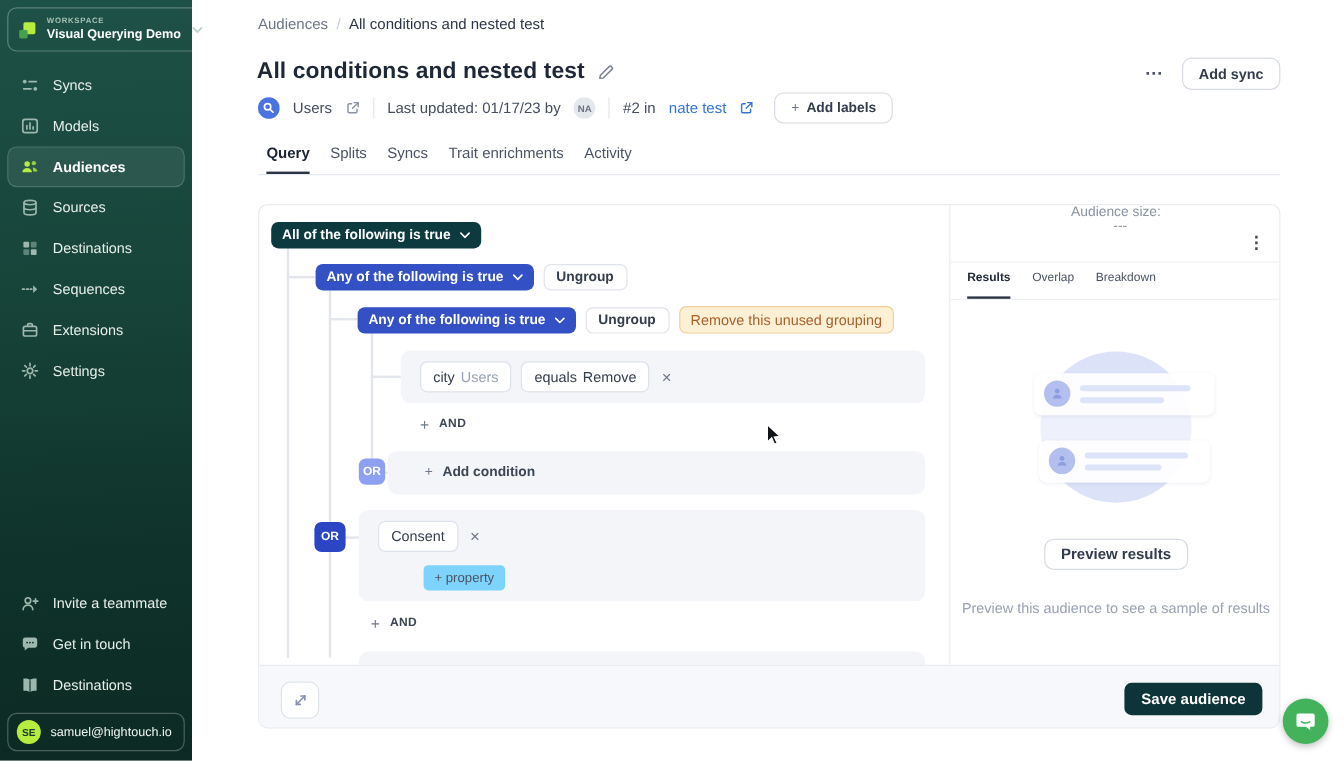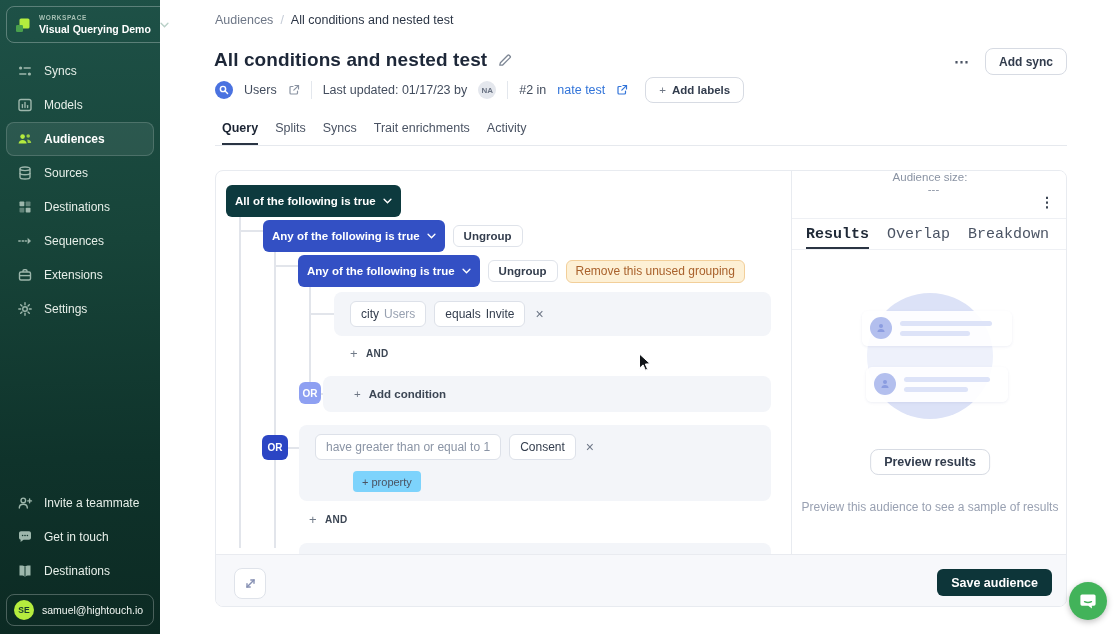--- a/index.html
+++ b/index.html
@@ -73,21 +73,21 @@
   .tab { font-size:12.5px; color:#4b5464; padding-bottom:9px; cursor:pointer; }
   .tab.active { color:#1b2433; font-weight:700; border-bottom:2px solid #2a3443; }
 
   
   .card { position:absolute; left:215px; top:170px; width:852px; height:437px; border:1px solid #e8ebf0; border-radius:8px; overflow:hidden; background:#fff; }
 
   
   .vline { position:absolute; width:1.5px; background:#e2e5eb; }
   .hline { position:absolute; height:1.5px; background:#e2e5eb; }
 
-  .pill { display:inline-flex; align-items:center; gap:7px; height:32px; padding:0 9px; border-radius:6px; color:#fff; font-size:11.5px; font-weight:700; cursor:pointer; white-space:nowrap; }
+  .pill { display:inline-flex; align-items:center; gap:7px; height:22px; padding:0 9px; border-radius:6px; color:#fff; font-size:11.5px; font-weight:700; cursor:pointer; white-space:nowrap; }
   .pill-teal { background:#0d3a3e; }
   .pill-blue { background:#3350c4; }
   .group-row { position:absolute; display:flex; align-items:center; gap:8px; }
   .btn-sm { background:#fff; border:1px solid #dfe3ea; border-radius:6px; height:22px; padding:0 10px; font-size:11.5px; font-weight:600; color:#333d4d; display:inline-flex; align-items:center; cursor:pointer; white-space:nowrap; }
   .warn-chip { background:#fdf0d5; border:1px solid #f2cf9a; border-radius:6px; height:23px; padding:0 9px; font-size:12px; color:#a9612c; display:inline-flex; align-items:center; cursor:pointer; white-space:nowrap; }
 
   .cond-panel { position:absolute; background:#f3f5f9; border-radius:8px; }
   .chip-row { display:flex; align-items:center; gap:8px; }
   .chip { background:#fff; border:1px solid #dde1e9; border-radius:6px; height:26px; padding:0 10px; display:inline-flex; align-items:center; gap:5px; font-size:12px; color:#333d4d; cursor:pointer; white-space:nowrap; }
   .chip .muted { color:#98a1b1; }
@@ -101,21 +101,21 @@
   .add-cond { display:flex; align-items:center; gap:8px; height:100%; padding-left:31px; font-size:11.5px; font-weight:600; color:#3c4654; cursor:pointer; }
   .prop-chip { position:absolute; background:#7dd3fc; border-radius:4px; height:21px; padding:0 9px; font-size:11px; color:#4a5362; display:inline-flex; align-items:center; cursor:pointer; }
 
   
   .rpanel { position:absolute; left:575px; top:0; width:277px; height:383px; border-left:1px solid #e8ebf0; background:#fff; }
   .rp-head { height:48px; display:flex; align-items:center; padding:0 14px; border-bottom:1px solid #eef0f4;flex-direction:column; }
   .rp-size-label { font-size:11.5px; color:#8a93a3; }
   .rp-size-value { font-size:11.5px; color:#8a93a3; margin-left:7px; }
   .kebab-v { margin-left:auto; color:#3c4654; font-size:14px; font-weight:700; cursor:pointer; line-height:1; }
   .rp-tabs { height:31px; display:flex; gap:18px; padding-left:14px; border-bottom:1px solid #eef0f4; }
-  .rp-tab { font-size:15px; color:#4b5464; padding-top:7px; cursor:pointer;font-family:Liberation Mono, monospace; }
+  .rp-tab { font-size:10px; color:#4b5464; padding-top:7px; cursor:pointer; }
   .rp-tab.active { color:#1f2937; font-weight:700; border-bottom:2px solid #2a3443; }
   .illus-circle { position:absolute; left:75px; top:122px; width:126px; height:126px; border-radius:50%; background:#dce2f7; }
   .illus-card { position:absolute; background:rgba(255,255,255,.93); border-radius:6px; box-shadow:0 1px 3px rgba(90,100,160,.10); height:35px; }
   .illus-band { position:absolute; background:rgba(255,255,255,.5); }
   .illus-avatar { position:absolute; left:8px; top:6px; width:22px; height:22px; border-radius:50%; background:#b3bfee; display:flex; align-items:center; justify-content:center; }
   .illus-line { position:absolute; height:5px; border-radius:3px; background:#dde3f8; }
   .preview-btn { position:absolute; top:278px; left:50%; transform:translateX(-50%); height:26px; font-size:12.5px; }
   .rp-caption { position:absolute; top:329px; width:100%; text-align:center; font-size:12px; color:#99a1b2; }
 
   
@@ -379,21 +379,21 @@
   </div>
 
   <div class="cond-panel" style="left:118px; top:121px; width:437px; height:44px; padding:9px 16px;">
     <div class="chip-row">
       <span class="chip">
         <span>city</span>
         <span class="muted">Users</span>
       </span>
       <span class="chip">
         <span>equals</span>
-        <span>Invite</span>
+        <span>Remove</span>
       </span>
       <span class="close-x">×</span>
     </div>
   </div>
 
   <div class="and-link" style="left:134px; top:175px;">
     <span class="plus-glyph">+</span>
     <span>AND</span>
   </div>
 
@@ -401,21 +401,20 @@
   <div class="cond-panel" style="left:107px; top:205px; width:448px; height:36px;">
     <div class="add-cond">
       <span class="plus-glyph">+</span>
       <span>Add condition</span>
     </div>
   </div>
 
   <div class="or-badge or-dark" style="left:46px; top:264px;">OR</div>
   <div class="cond-panel" style="left:83px; top:254px; width:472px; height:76px;">
     <div class="chip-row" style="position:absolute; left:16px; top:9px;">
-      <span class="chip placeholder">have greater than or equal to 1</span>
       <span class="chip">Consent</span>
       <span class="close-x">×</span>
     </div>
     <span class="prop-chip" style="left:54px; top:46px;">+ property</span>
   </div>
 
   <div class="and-link" style="left:93px; top:341px;">
     <span class="plus-glyph">+</span>
     <span>AND</span>
   </div>

